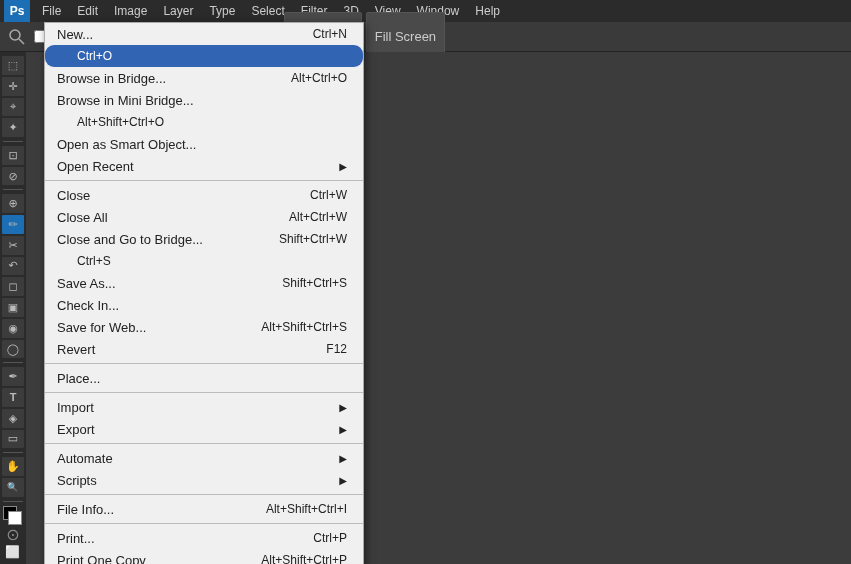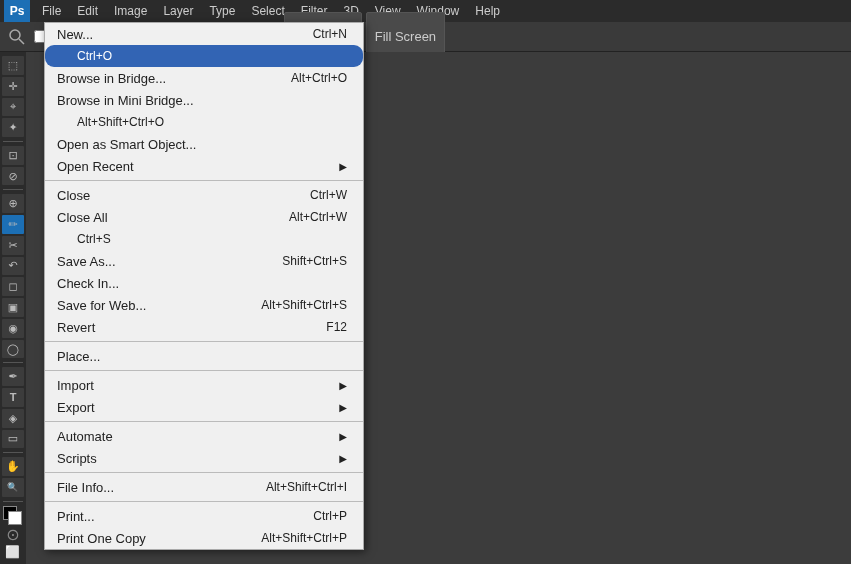--- a/index.html
+++ b/index.html
@@ -294,20 +294,24 @@
   <div class="dropdown-separator"></div>
   <div class="dropdown-item">
     <span class="dropdown-item-label">Close</span>
     <span class="shortcut">Ctrl+W</span>
   </div>
   <div class="dropdown-item">
     <span class="dropdown-item-label">Close All</span>
     <span class="shortcut">Alt+Ctrl+W</span>
   </div>
   <div class="dropdown-item">
+    <span class="dropdown-item-label">Close and Go to Bridge...</span>
+    <span class="shortcut">Shift+Ctrl+W</span>
+  </div>
+  <div class="dropdown-item">
     <span class="shortcut">Ctrl+S</span>
   </div>
   <div class="dropdown-item">
     <span class="dropdown-item-label">Save As...</span>
     <span class="shortcut">Shift+Ctrl+S</span>
   </div>
   <div class="dropdown-item">
     <span class="dropdown-item-label">Check In...</span>
     <span class="shortcut"></span>
   </div>

